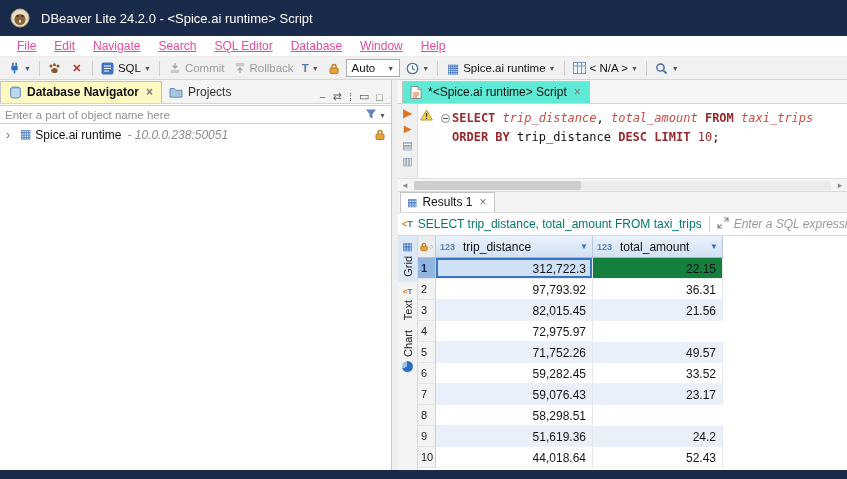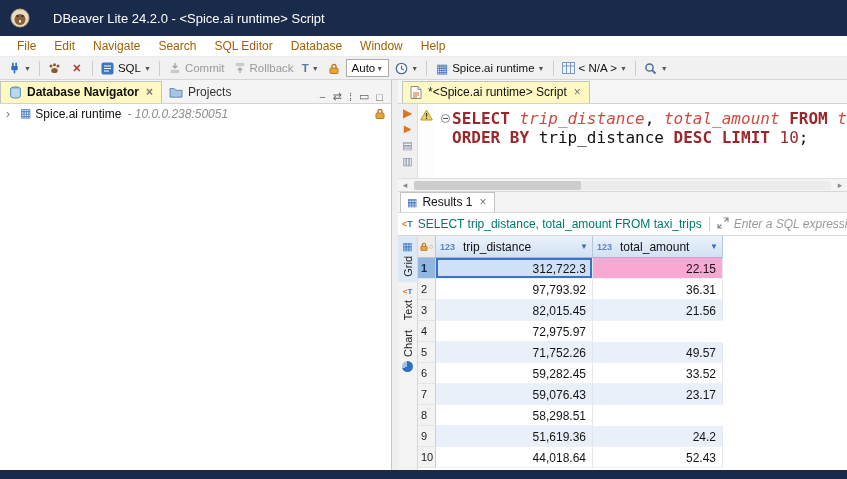--- a/index.html
+++ b/index.html
@@ -1,33 +1,33 @@
 <!DOCTYPE html>
 <html><head>
 <meta charset="utf-8">
 <style>
   * { box-sizing: border-box; margin: 0; padding: 0; }
   body { font-family: "Liberation Sans", sans-serif; background: #888; }
   #app { position: relative; width: 847px; height: 479px; background: #fff; overflow: hidden; font-size: 12px; color: #111; }
 
   
-  .titlebar { height: 36px; background: #1a2a4a; color: #fff; display: flex; align-items: center; padding-left: 10px; gap: 23px; font-size: 13px; }
+  .titlebar { height: 36px; background: #1a2a4a; color: #fff; display: flex; align-items: center; padding-left: 10px; gap: 11px; font-size: 13px; }
   .app-icon { width: 20px; height: 20px; display: inline-flex; }
 
   
   .menubar { height: 21px; background: #ffffff; display: flex; align-items: center; padding-left: 8px; border-bottom: 1px solid #ececec; }
-  .menu-item { padding: 3px 9px; font-size: 12px; color: #a16207; cursor: default; }
+  .menu-item { padding: 3px 9px; font-size: 12px; color: #ec4899; cursor: default; text-decoration: underline; }
 
   
   .toolbar { height: 23px; background: #f1f1f1; border-bottom: 1px solid #d6d6d6; display: flex; align-items: center; padding: 0 4px; gap: 2px; font-size: 11.5px; }
   .tb-btn { display: inline-flex; align-items: center; gap: 3px; padding: 1px 3px; border-radius: 2px; white-space: nowrap; }
   .tb-btn.disabled { color: #9a9a9a; }
   .tb-sep { width: 1px; height: 15px; background: #cccccc; margin: 0 3px; flex: none; }
   .dd { font-size: 7px; color: #555; }
-  .combo { display: inline-flex; align-items: center; gap: 1px; background: #fff; border: 1px solid #ababab; padding: 1px 5px; height: 18px; }
+  .combo { display: inline-flex; align-items: center; gap: 12px; background: #fff; border: 1px solid #ababab; padding: 1px 5px; height: 18px; }
   .icon14 { width: 14px; height: 14px; display: inline-flex; align-items: center; justify-content: center; flex: none; }
   .glyph-grid { color: #3f74c4; font-size: 13px; line-height: 13px; }
   .paw { color: #8a5a2a; }
   .red-x { color: #b23a32; font-weight: bold; font-size: 11px; }
 
   
   .main { position: absolute; top: 80px; left: 0; right: 0; bottom: 9px; display: flex; }
   .left-panel { width: 392px; flex: none; display: flex; flex-direction: column; background: #fff; border-right: 1px solid #c9c9c9; }
   .sash { width: 6px; flex: none; background: #efefef; }
   .right-panel { flex: 1; min-width: 0; display: flex; flex-direction: column; background: #fff; }
@@ -43,29 +43,29 @@
   .nav-filter input::placeholder { color: #909090; }
   .funnel-wrap { position: absolute; right: 5px; top: 4px; display: flex; align-items: center; gap: 2px; }
   .tree-row { display: flex; align-items: center; height: 19px; padding-left: 6px; gap: 4px; }
   .chev { color: #777; font-size: 12px; width: 10px; }
   .tree-name { color: #111; }
   .tree-detail { color: #8d8d8d; font-style: italic; margin-left: 2px; }
   .tree-lock { margin-left: auto; margin-right: 6px; display: inline-flex; }
 
   
   .editor-tabbar { height: 24px; background: #f6f6f6; border-bottom: 1px solid #d2d2d2; display: flex; align-items: flex-end; }
-  .etab { display: flex; align-items: center; gap: 5px; padding: 3px 8px 4px 6px; margin-left: 4px; background: #fef9c3; border: 1px solid #c3c3c3; border-bottom: none; font-size: 12px; }
+  .etab { display: flex; align-items: center; gap: 5px; padding: 3px 8px 4px 6px; margin-left: 4px; background: #5eead4; border: 1px solid #c3c3c3; border-bottom: none; font-size: 12px; }
   .editor-body { height: 74px; display: flex; background: #fff; }
   .editor-strip { width: 20px; flex: none; background: #f0f0f0; border-right: 1px solid #dedede; display: flex; flex-direction: column; align-items: center; padding-top: 3px; gap: 4px; }
   .strip-icon { font-size: 11px; line-height: 12px; }
   .play1 { color: #e0731d; font-size: 12px; }
   .play2 { color: #e0731d; font-size: 10px; }
   .gray-ic { color: #7a8aa0; font-size: 11px; }
   .editor-ruler { width: 16px; flex: none; padding-top: 5px; display: flex; flex-direction: column; align-items: center; background: #fdfdfd; }
-  .editor-code { flex: 1; min-width: 0; padding: 5px 0 0 4px; font-family: "DejaVu Sans Mono", monospace; font-size: 16px; line-height: 19px; overflow: hidden; }
+  .editor-code { flex: 1; min-width: 0; padding: 5px 0 0 4px; font-family: "DejaVu Sans Mono", monospace; font-size: 12px; line-height: 19px; overflow: hidden; }
   .code-line { display: flex; align-items: center; white-space: pre; }
   .fold-cell { width: 14px; flex: none; display: inline-flex; align-items: center; justify-content: center; }
   .fold-circle { width: 9px; height: 9px; border: 1px solid #8a8a8a; border-radius: 50%; position: relative; background: #fff; }
   .fold-circle::after { content: ""; position: absolute; left: 1px; right: 1px; top: 3px; height: 1px; background: #555; }
   .tok-kw { color: #99282c; font-weight: bold; }
   .tok-id { color: #cc4b42; font-style: italic; }
   .tok-pl { color: #111; }
   .tok-num { color: #99282c; }
   .editor-hscroll { height: 13px; background: #f4f4f4; border-top: 1px solid #e0e0e0; display: flex; align-items: center; }
   .hs-arrow { width: 14px; text-align: center; color: #888; font-size: 9px; }
@@ -99,21 +99,21 @@
   .col-header.c1 { width: 157px; } .col-header.c2 { width: 130px; }
   .tbadge { color: #5b87bb; font-size: 9px; font-weight: bold; }
   .sort-arrow { margin-left: auto; color: #2f6fc1; font-size: 8px; }
   .grid-row { display: flex; height: 21px; }
   .rownum { width: 18px; flex: none; background: #f3f3f3; border-right: 1px solid #cfcfcf; border-bottom: 1px solid #e4e4e4; font-size: 11px; padding: 4px 0 0 3px; color: #222; }
   .rownum-sel { background: #92b6e0; color: #0e2d58; font-weight: bold; }
   .cell { padding: 4px 6px 0 0; text-align: right; font-size: 12px; border-right: 1px solid #e3e7ee; border-bottom: 1px solid #eef1f5; color: #141414; }
   .cell.c1 { width: 157px; } .cell.c2 { width: 130px; }
   .row-tint .cell { background: #e9f0fa; }
   .row-plain .cell { background: #ffffff; }
-  .cell.sel-row { background: #f9a8d4; }
+  .cell.sel-row { background: #15803d; }
   .cell.sel-cell { background: #cfe1f7; box-shadow: inset 0 0 0 2px #3a72c4; }
 
   .bottom-strip { position: absolute; left: 0; right: 0; bottom: 0; height: 9px; background: #1a2a4a; }
 </style>
 </head>
 <body>
 
 <div id="app">
 
   <div class="titlebar">
@@ -271,20 +271,29 @@
             </span>
           <span>Projects</span>
         </div>
         <div class="tab-controls">
           <span>−</span>
           <span>⇄</span>
           <span>⁞</span>
           <span>▭</span>
           <span>□</span>
         </div>
+      </div>
+      <div class="nav-filter">
+        <input type="text" placeholder="Enter a part of object name here" style="">
+        <span class="funnel-wrap">
+          <span><svg width="12" height="12" viewBox="0 0 12 12">
+                <path d="M1 1.5h10L7.5 6v4.5L4.5 9V6z" fill="#5b87bb"></path>
+              </svg></span>
+          <span class="dd">▼</span>
+        </span>
       </div>
       <div class="tree-row">
         <span class="chev">›</span>
         <span class="glyph-grid" style="font-size:12px;">▦</span>
         <span class="tree-name">Spice.ai runtime</span>
         <span class="tree-detail">- 10.0.0.238:50051</span>
         <span class="tree-lock">
             <svg width="10" height="11" viewBox="0 0 10 11">
               <rect x="1" y="5" width="8" height="5.5" rx="1" fill="#e8a33d" stroke="#b97a1e"></rect>
               <path d="M3 5V3.5a2 2 0 014 0V5" fill="none" stroke="#b97a1e" stroke-width="1.4"></path>

